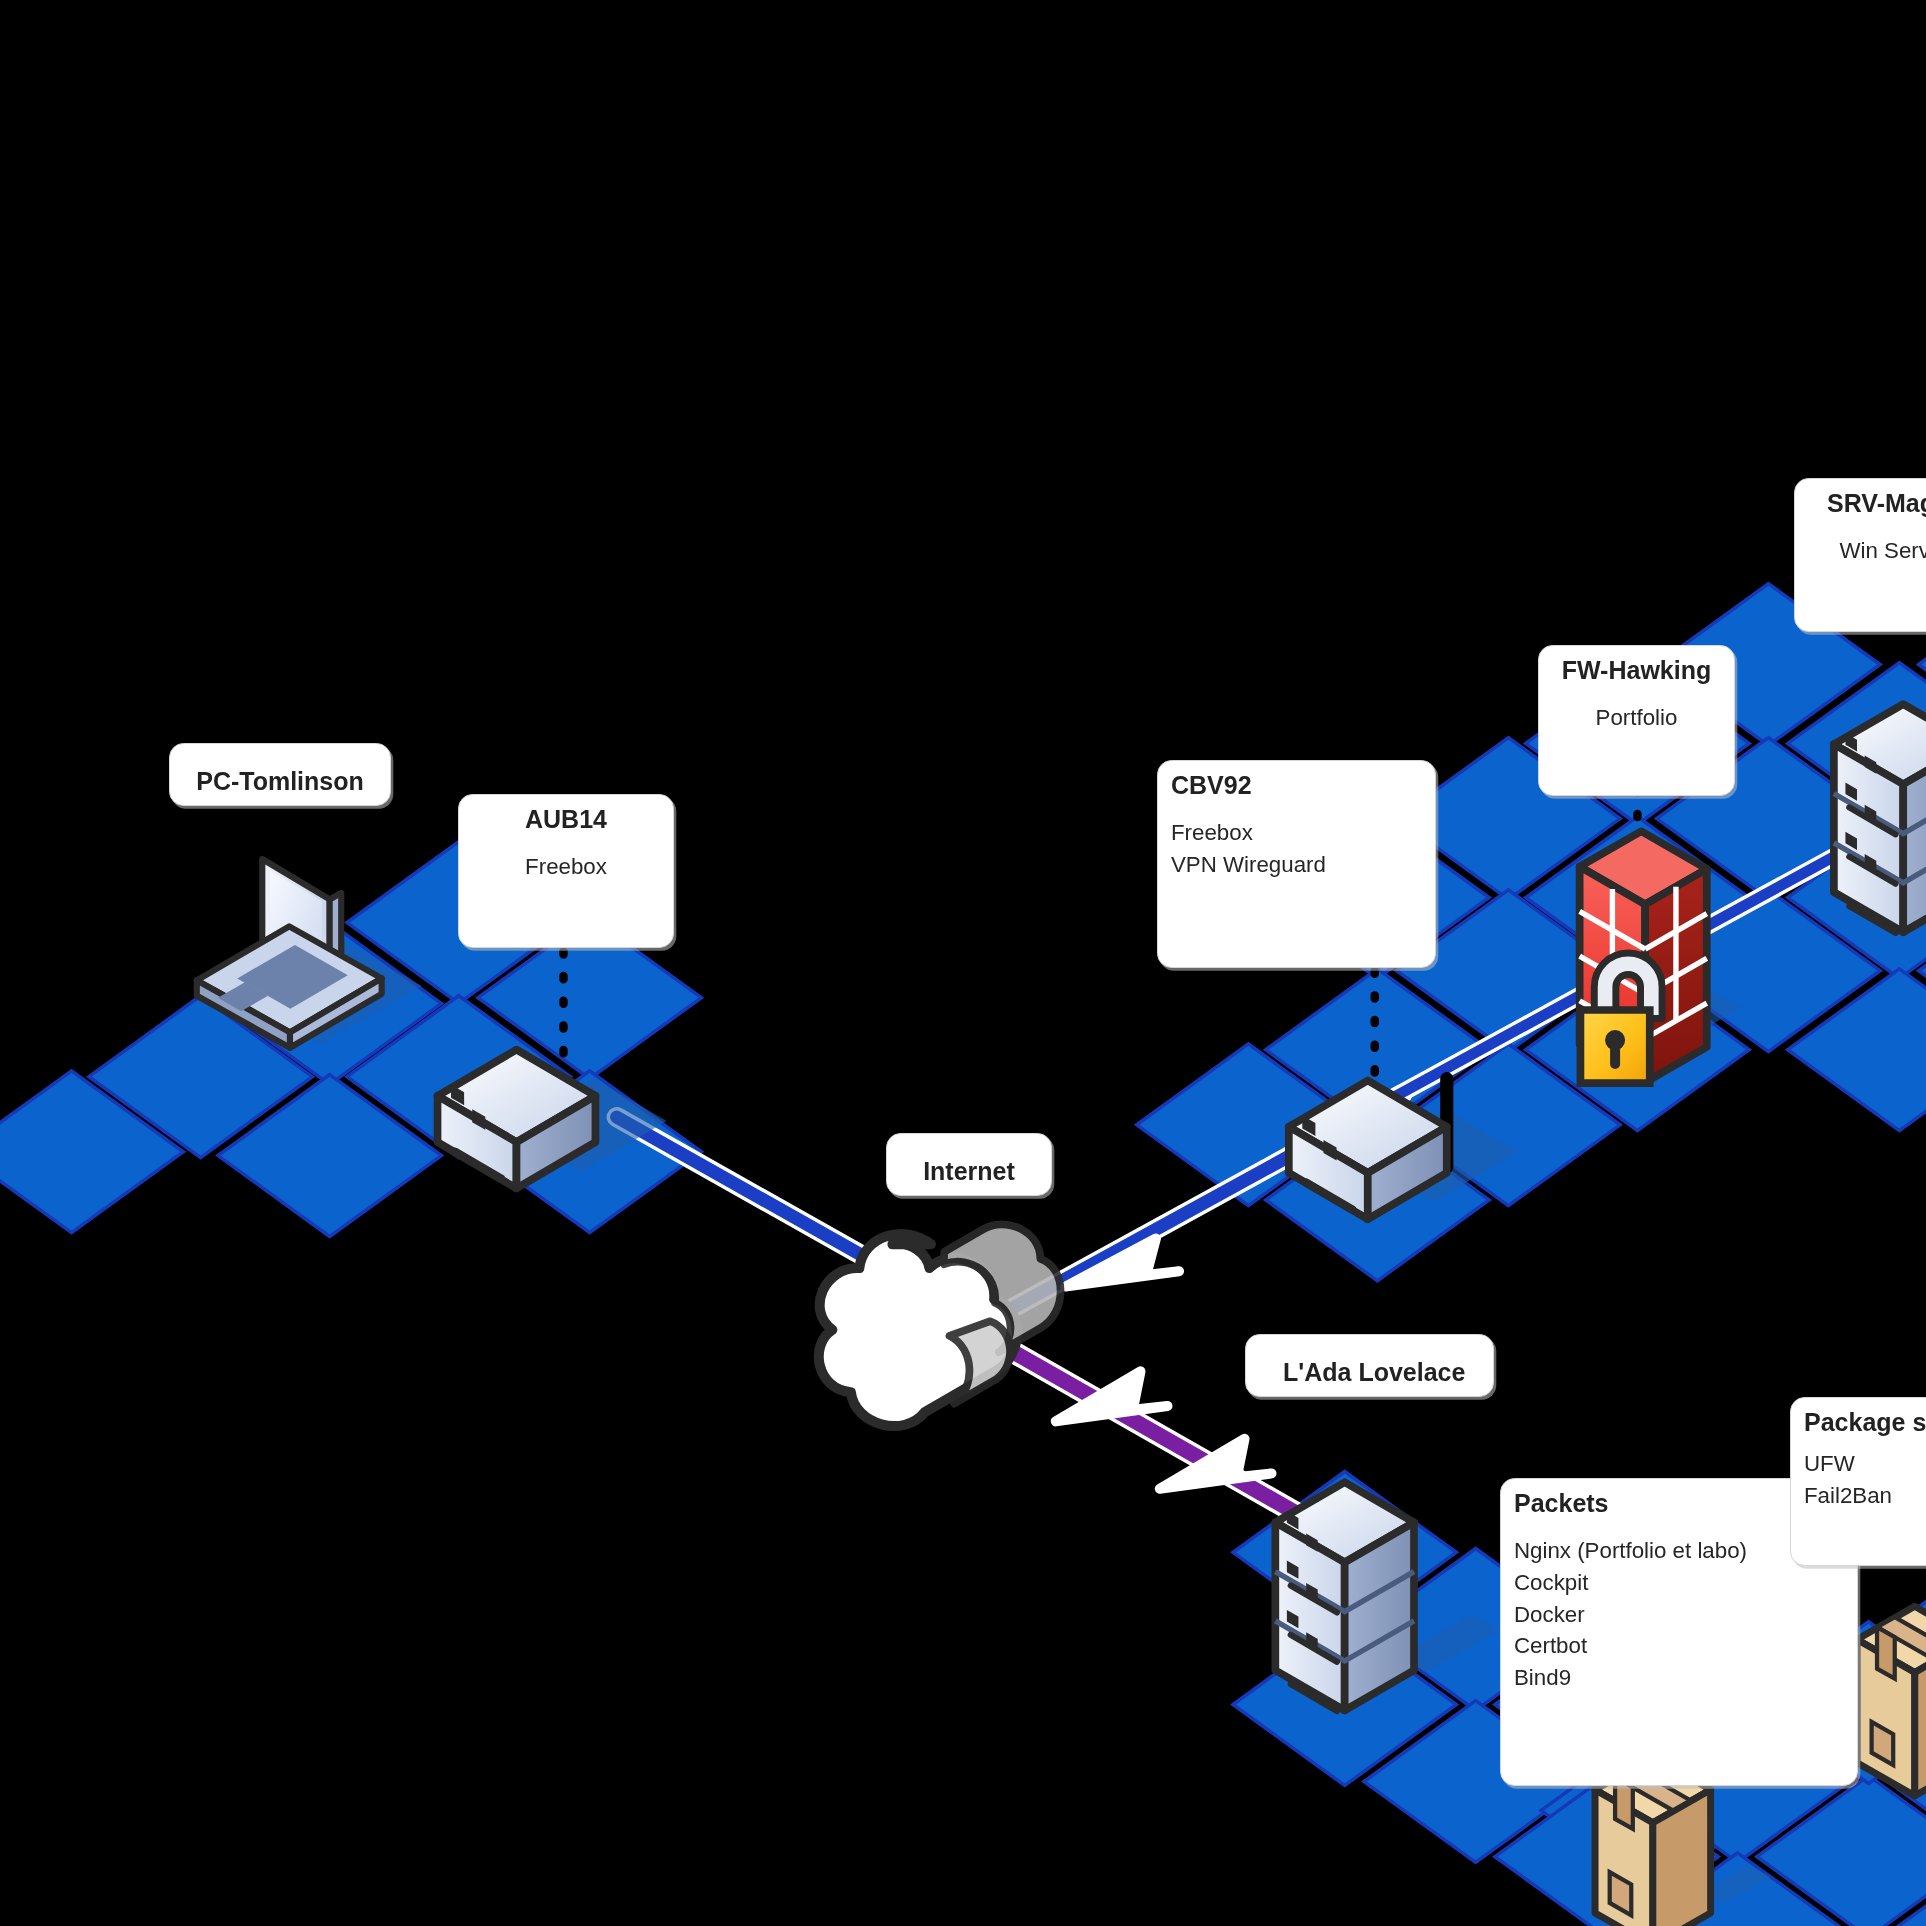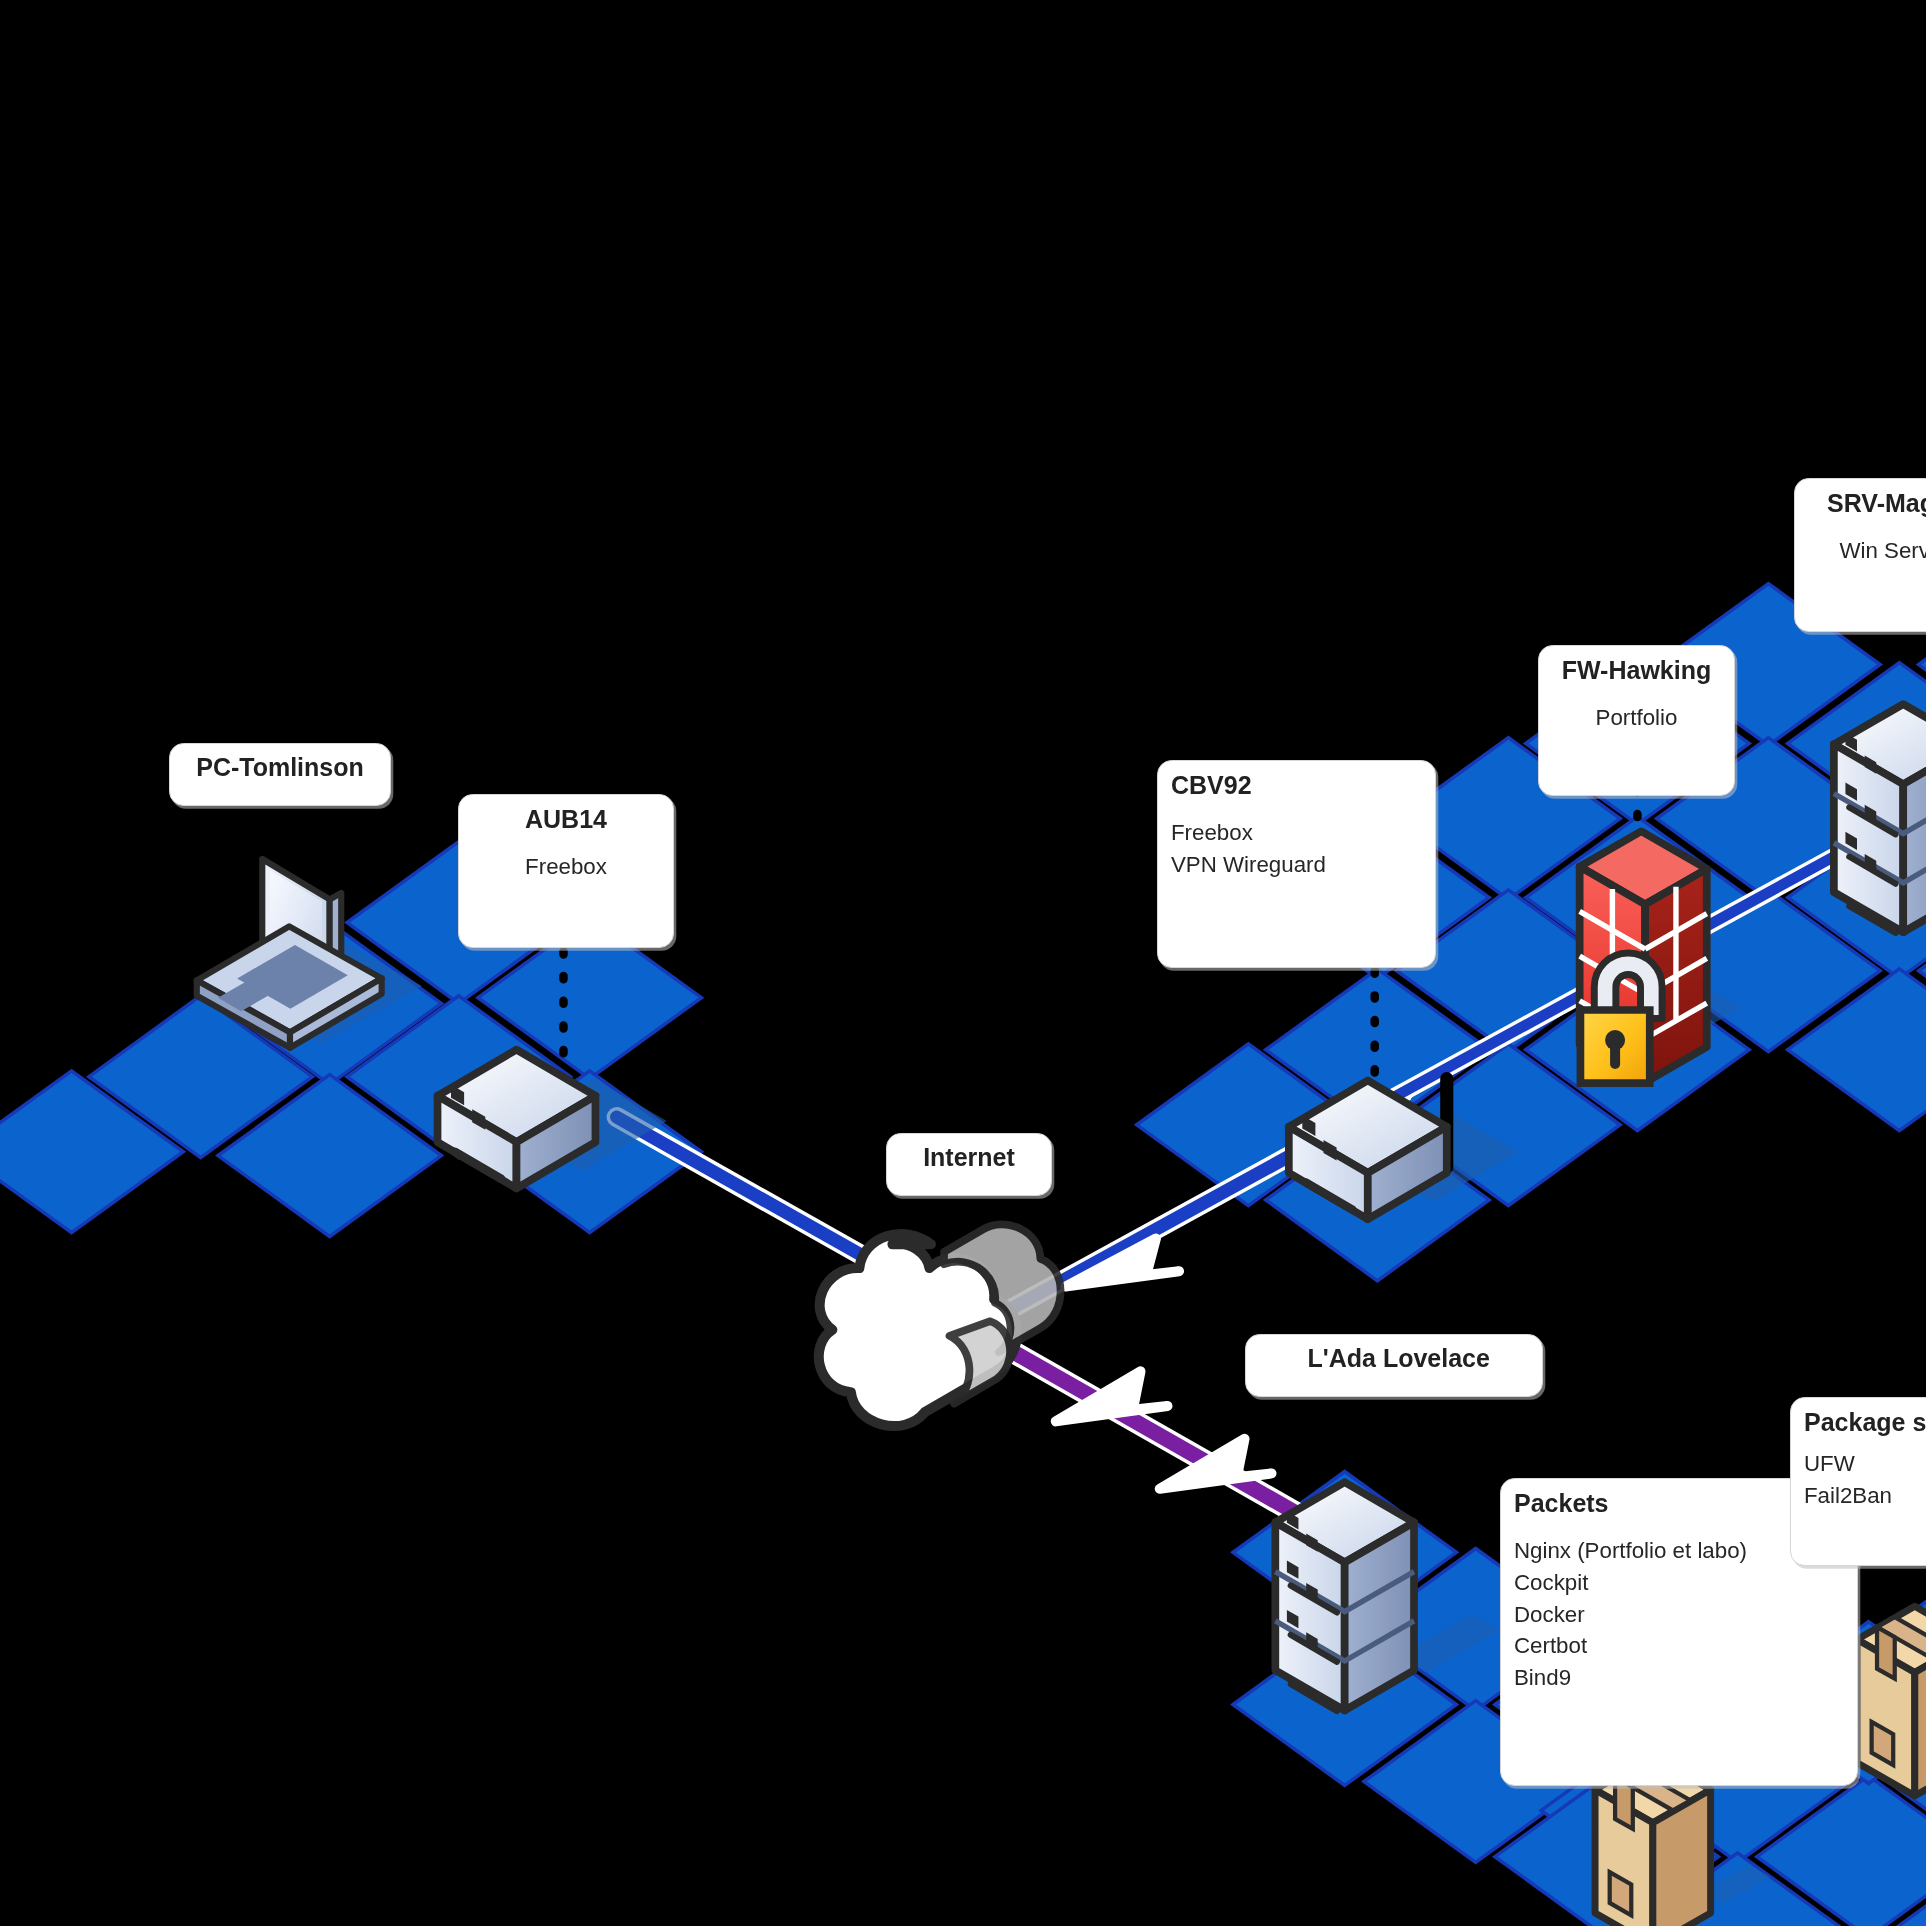--- a/index.html
+++ b/index.html
@@ -28,21 +28,21 @@
   }
   .card .title.ctr{text-align:center;}
   .card .lines{margin-top:17.7px;}
   .card .lines div{
     font-size:22.3px;
     line-height:1.42;
     white-space:nowrap;
     color:#262626;
     font-weight:normal;
   }
-  .card.simple{padding:9.2px 14.6px;display:flex;align-items:flex-start;justify-content:center;}
+  .card.simple{padding:9.2px 14.6px;display:flex;align-items:flex-end;justify-content:center;}
   .card.simple .title{font-size:25px;}
   .card.center .lines{text-align:center;}
 </style>
 </head>
 <body>
 
 <div id="stage">
 
   <svg id="svgroot" viewBox="0 0 7288 5501" xmlns="http://www.w3.org/2000/svg">
     <defs>
@@ -515,21 +515,21 @@
     <div class="title ctr">AUB14</div>
     <div class="lines">
       <div>Freebox</div>
     </div>
   </div>
 
   <div class="card simple" style="left:886px;top:1133px;width:166px;height:63px;">
     <div class="title ctr">Internet</div>
   </div>
 
-  <div class="card simple" style="left:1245px;top:1334px;width:298px;height:63px;padding-left:24px;">
+  <div class="card simple" style="left:1245px;top:1334px;width:249px;height:63px;padding-left:24px;">
     <div class="title ctr">L'Ada Lovelace</div>
   </div>
 
   <div class="card" style="left:1468px;top:1478px;width:358px;height:308px;margin-left:32px;">
     <div class="title">Packets</div>
     <div class="lines">
       <div>Nginx (Portfolio et labo)</div>
       <div>Cockpit</div>
       <div>Docker</div>
       <div>Certbot</div>

